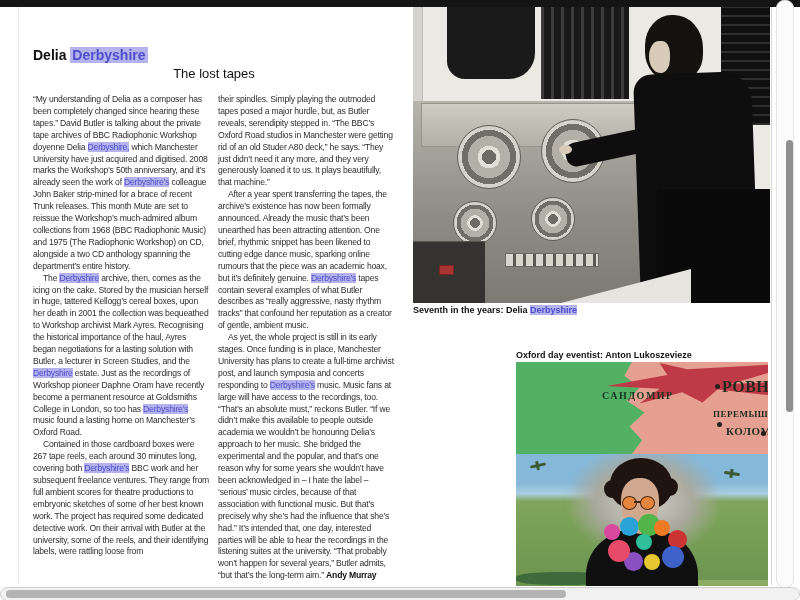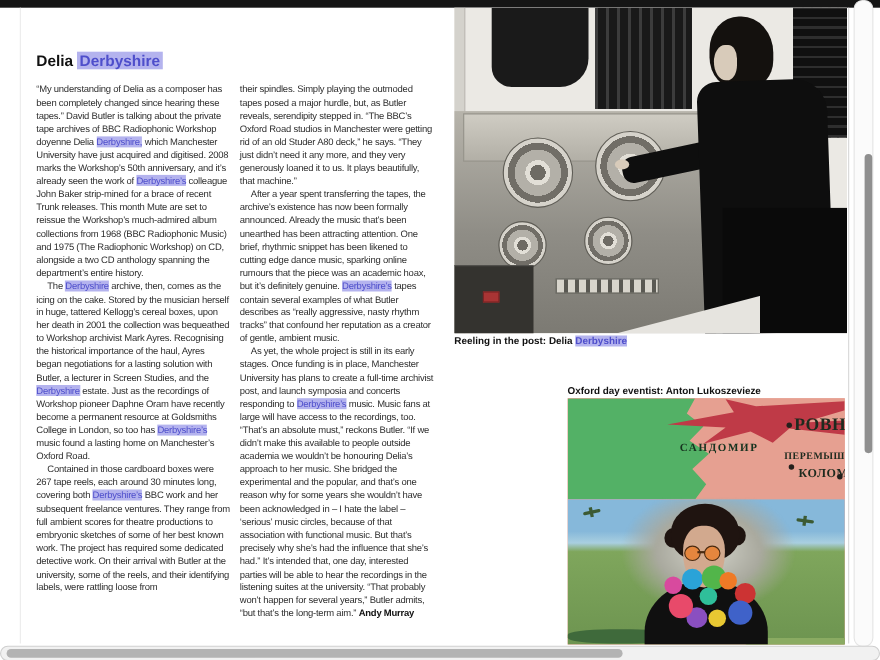--- a/index.html
+++ b/index.html
@@ -57,21 +57,21 @@
   .caption2{position:absolute;left:516px;top:350px;font-size:9px;font-weight:bold;color:#111;}
 
   
   .photo2{position:absolute;left:516px;top:362px;width:252px;height:224px;overflow:hidden;background:#e6a091;}
   .p2-map{position:absolute;left:0;top:0;width:252px;height:92px;background:#e6a091;}
   .p2-green{position:absolute;left:0;top:0;width:252px;height:92px;background:#53b166;
      clip-path:polygon(0 0,46% 0,43% 15%,49% 28%,44% 42%,51% 55%,45% 70%,50% 85%,46% 100%,0 100%);}
   .p2-arrow{position:absolute;left:0;top:0;width:252px;height:92px;background:#bf3a47;
      clip-path:polygon(100% 3%,68% 8%,57% 1%,60% 14%,36% 26%,57% 29%,49% 45%,66% 33%,74% 44%,80% 30%,100% 36%,100% 22%,85% 24%,100% 12%);}
   .map-label{position:absolute;font-family:"Liberation Serif",serif;font-weight:bold;color:#1e2a1e;white-space:nowrap;}
-  .ml-sandomir{left:86px;top:40px;font-size:10px;letter-spacing:1.5px;color:#17331f;margin-left:16px;}
+  .ml-sandomir{left:86px;top:28px;font-size:10px;letter-spacing:1.5px;color:#17331f;}
   .ml-rovno{left:206px;top:16px;font-size:16px;letter-spacing:0.5px;}
   .ml-peremyshl{left:197px;top:47px;font-size:9px;letter-spacing:0.5px;}
   .ml-kolomyya{left:210px;top:63px;font-size:11px;letter-spacing:0.5px;}
   .map-dot{position:absolute;width:5px;height:5px;border-radius:50%;background:#24201c;}
   .dot-rovno{left:199px;top:22px;}
   .dot-peremyshl{left:201px;top:60px;}
   .dot-kolomyya{left:245px;top:69px;}
 
   .p2-painting{position:absolute;left:0;top:92px;width:252px;height:132px;background:linear-gradient(#86b8da 0 22%,#a9cfe0 30%,#7fa65c 36%,#6d9450 100%);}
   .p2-forest{position:absolute;left:0;top:118px;width:96px;height:13px;background:#3f6a3b;border-radius:40%;}
@@ -106,20 +106,21 @@
 
 <div class="page">
   <div class="topbar"></div>
   <div class="page-edge-left"></div>
   <div class="page-edge-right"></div>
 
   <div class="article">
     <div class="title">
       <span>Delia </span><span class="hl-title">Derbyshire</span>
     </div>
+    <div class="subtitle">The lost tapes</div>
     <div class="cols">
       <div class="col">
           <p class="para"><span>“My understanding of Delia as a composer has been completely changed since hearing these tapes.” David Butler is talking about the private tape archives of BBC Radiophonic Workshop doyenne Delia </span><span class="hl">Derbyshire,</span><span> which Manchester University have just acquired and digitised. 2008 marks the Workshop’s 50th anniversary, and it’s already seen the work of </span><span class="hl">Derbyshire’s</span><span> colleague John Baker strip-mined for a brace of recent Trunk releases. This month Mute are set to reissue the Workshop’s much-admired album collections from 1968 (</span><span class="it">BBC Radiophonic Music</span><span>) and 1975 (</span><span class="it">The Radiophonic Workshop</span><span>) on CD, alongside a two CD anthology spanning the department’s entire history.</span></p>
           <p class="para"><span>The </span><span class="hl">Derbyshire</span><span> archive, then, comes as the icing on the cake. Stored by the musician herself in huge, tattered Kellogg’s cereal boxes, upon her death in 2001 the collection was bequeathed to Workshop archivist Mark Ayres. Recognising the historical importance of the haul, Ayres began negotiations for a lasting solution with Butler, a lecturer in Screen Studies, and the </span><span class="hl">Derbyshire</span><span> estate. Just as the recordings of Workshop pioneer Daphne Oram have recently become a permanent resource at Goldsmiths College in London, so too has </span><span class="hl">Derbyshire’s</span><span> music found a lasting home on Manchester’s Oxford Road.</span></p>
           <p class="para"><span>Contained in those cardboard boxes were 267 tape reels, each around 30 minutes long, covering both </span><span class="hl">Derbyshire’s</span><span> BBC work and her subsequent freelance ventures. They range from full ambient scores for theatre productions to embryonic sketches of some of her best known work. The project has required some dedicated detective work. On their arrival with Butler at the university, some of the reels, and their identifying labels, were rattling loose from</span></p>
         </div>
       <div class="col">
           <p class="para"><span>their spindles. Simply playing the outmoded tapes posed a major hurdle, but, as Butler reveals, serendipity stepped in. “The BBC’s Oxford Road studios in Manchester were getting rid of an old Studer A80 deck,” he says. “They just didn’t need it any more, and they very generously loaned it to us. It plays beautifully, that machine.”</span></p>
           <p class="para"><span>After a year spent transferring the tapes, the archive’s existence has now been formally announced. Already the music that’s been unearthed has been attracting attention. One brief, rhythmic snippet has been likened to cutting edge dance music, sparking online rumours that the piece was an academic hoax, but it’s definitely genuine. </span><span class="hl">Derbyshire’s</span><span> tapes contain several examples of what Butler describes as “really aggressive, nasty rhythm tracks” that confound her reputation as a creator of gentle, ambient music.</span></p>
           <p class="para"><span>As yet, the whole project is still in its early stages. Once funding is in place, Manchester University has plans to create a full-time archivist post, and launch symposia and concerts responding to </span><span class="hl">Derbyshire’s</span><span> music. Music fans at large will have access to the recordings, too. “That’s an absolute must,” reckons Butler. “If we didn’t make this available to people outside academia we wouldn’t be honouring Delia’s approach to her music. She bridged the experimental and the popular, and that’s one reason why for some years she wouldn’t have been acknowledged in – I hate the label – ‘serious’ music circles, because of that association with functional music. But that’s precisely why she’s had the influence that she’s had.” It’s intended that, one day, interested parties will be able to hear the recordings in the listening suites at the university. “That probably won’t happen for several years,” Butler admits, “but that’s the long-term aim.” </span><span class="bd">Andy Murray</span></p>
@@ -143,21 +144,21 @@
     <div class="p1-btnrow"></div>
     <div class="p1-arm"></div>
     <div class="p1-hand"></div>
     <div class="p1-hair"></div>
     <div class="p1-face"></div>
     <div class="p1-body"></div>
     <div class="p1-skirt"></div>
     <div class="p1-wedge"></div>
   </div>
   <div class="caption1">
-      <p class="para"><span>Reeling in the post: Delia </span><span class="hl">Derbyshire</span></p>
+      <p class="para"><span>Seventh in the years: Delia </span><span class="hl">Derbyshire</span></p>
     </div>
 
   <div class="caption2">Oxford day eventist: Anton Lukoszevieze</div>
 
   <div class="photo2">
     <div class="p2-map">
       <div class="p2-green"></div>
       <div class="p2-arrow"></div>
       <span class="map-label ml-sandomir">САНДОМИР</span>
       <span class="map-label ml-rovno">РОВНО</span>

